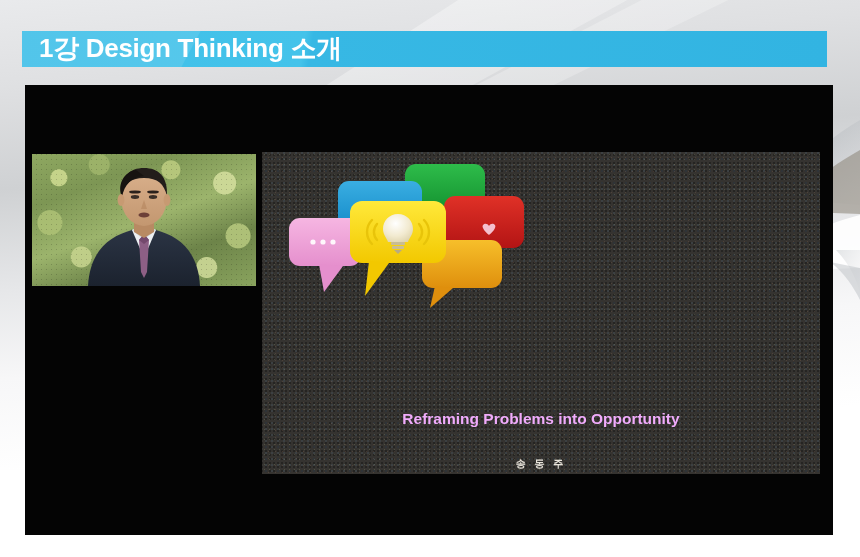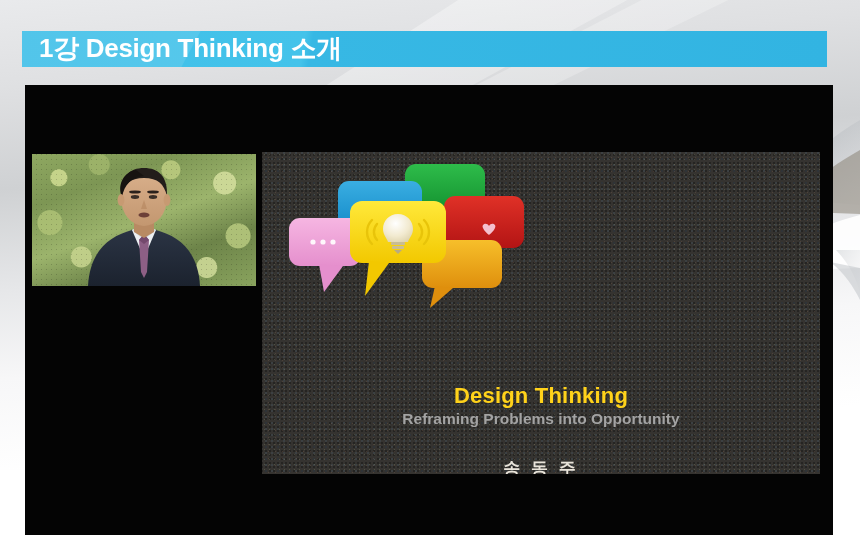--- a/index.html
+++ b/index.html
@@ -142,33 +142,33 @@
   }
   #slide-title {
     top: 231px;
     color: #ffd21a;
     font-size: 22px;
     font-weight: bold;
     letter-spacing: 0.2px;
   }
   #slide-subtitle {
     top: 258px;
-    color: #a3a3a3;
+    color: #f0abfc;
     font-size: 15.5px;
     font-weight: bold;
   }
   #credits {
     position: absolute;
     left: 0;
     right: 0;
     top: 305px;
     text-align: center;
     color: #e9e4da;
   }
-  #credit-name { font-size: 17px; font-weight: bold; letter-spacing: 3px; margin-bottom: 2px; }
+  #credit-name { font-size: 10px; font-weight: bold; letter-spacing: 3px; margin-bottom: 2px; }
 </style>
 </head>
 <body>
 
 <div id="page-bg">
   <svg id="swoosh-svg" viewBox="0 0 860 557" preserveAspectRatio="none">
     <defs>
       <linearGradient id="gradLight" x1="0" y1="0" x2="1" y2="1">
         <stop offset="0%" stop-color="#ffffff" stop-opacity="0.85"></stop>
         <stop offset="100%" stop-color="#ffffff" stop-opacity="0.25"></stop>
@@ -318,21 +318,20 @@
 
             <path d="M 88,62 a 12,12 0 0 0 0,16" stroke="#e8c40a" stroke-width="2.4" fill="none" stroke-linecap="round"></path>
             <path d="M 83,58 a 17,17 0 0 0 0,24" stroke="#e8c40a" stroke-width="2.4" fill="none" stroke-linecap="round"></path>
             <path d="M 130,62 a 12,12 0 0 1 0,16" stroke="#e8c40a" stroke-width="2.4" fill="none" stroke-linecap="round"></path>
             <path d="M 135,58 a 17,17 0 0 1 0,24" stroke="#e8c40a" stroke-width="2.4" fill="none" stroke-linecap="round"></path>
           </g>
         </g>
       </svg>
     </div>
 
-    <div id="slide-title" class="slide-title-block">Design Thinking</div>
     <div id="slide-subtitle" class="slide-title-block">Reframing Problems into Opportunity</div>
 
     <div id="credits">
       <div id="credit-name">송 동 주</div>
 
     </div>
   </div>
 </div>
 
 </body></html>

